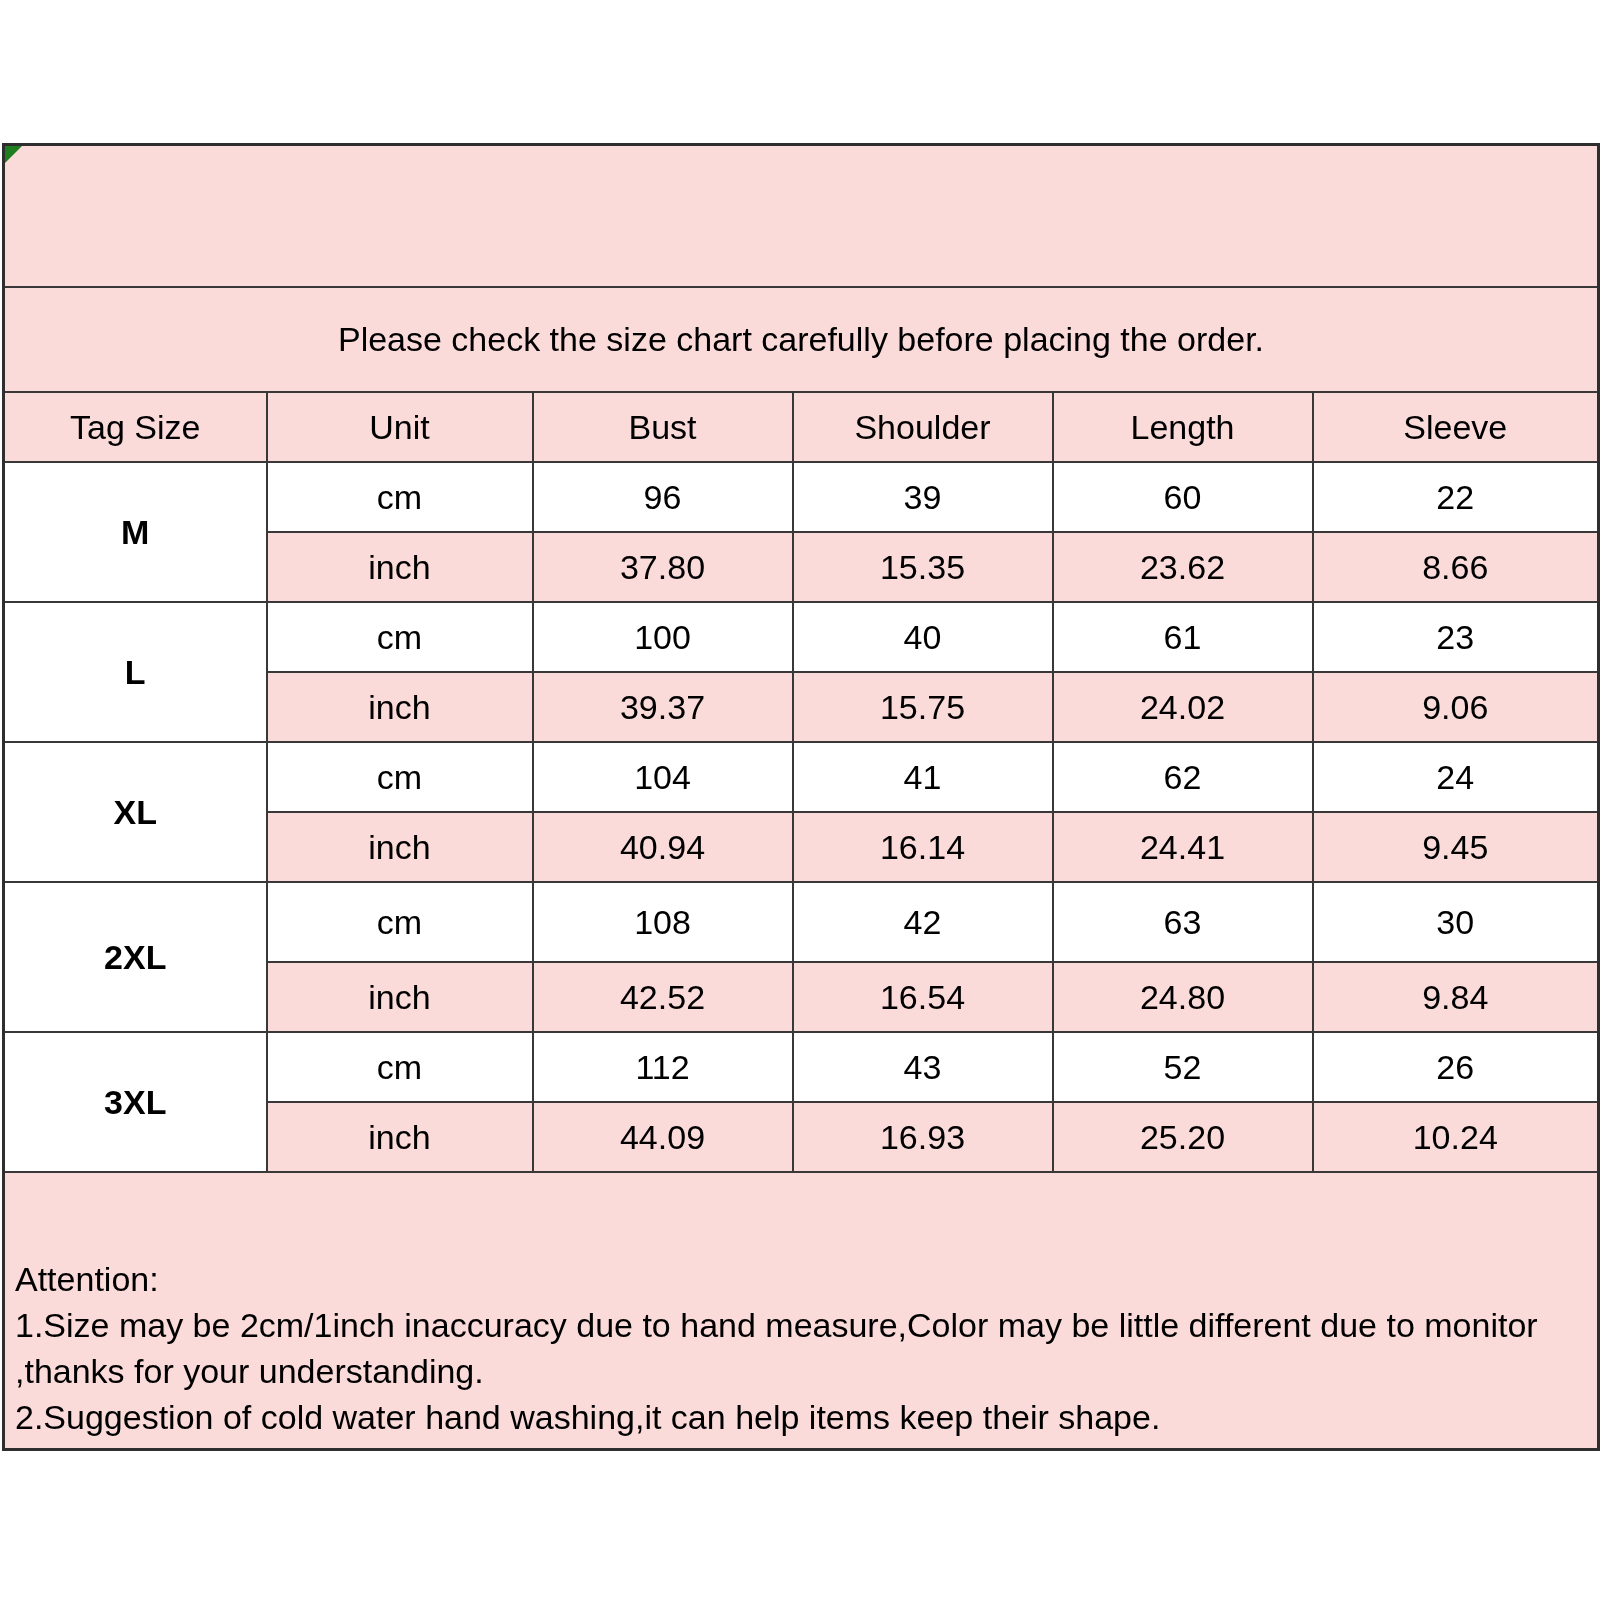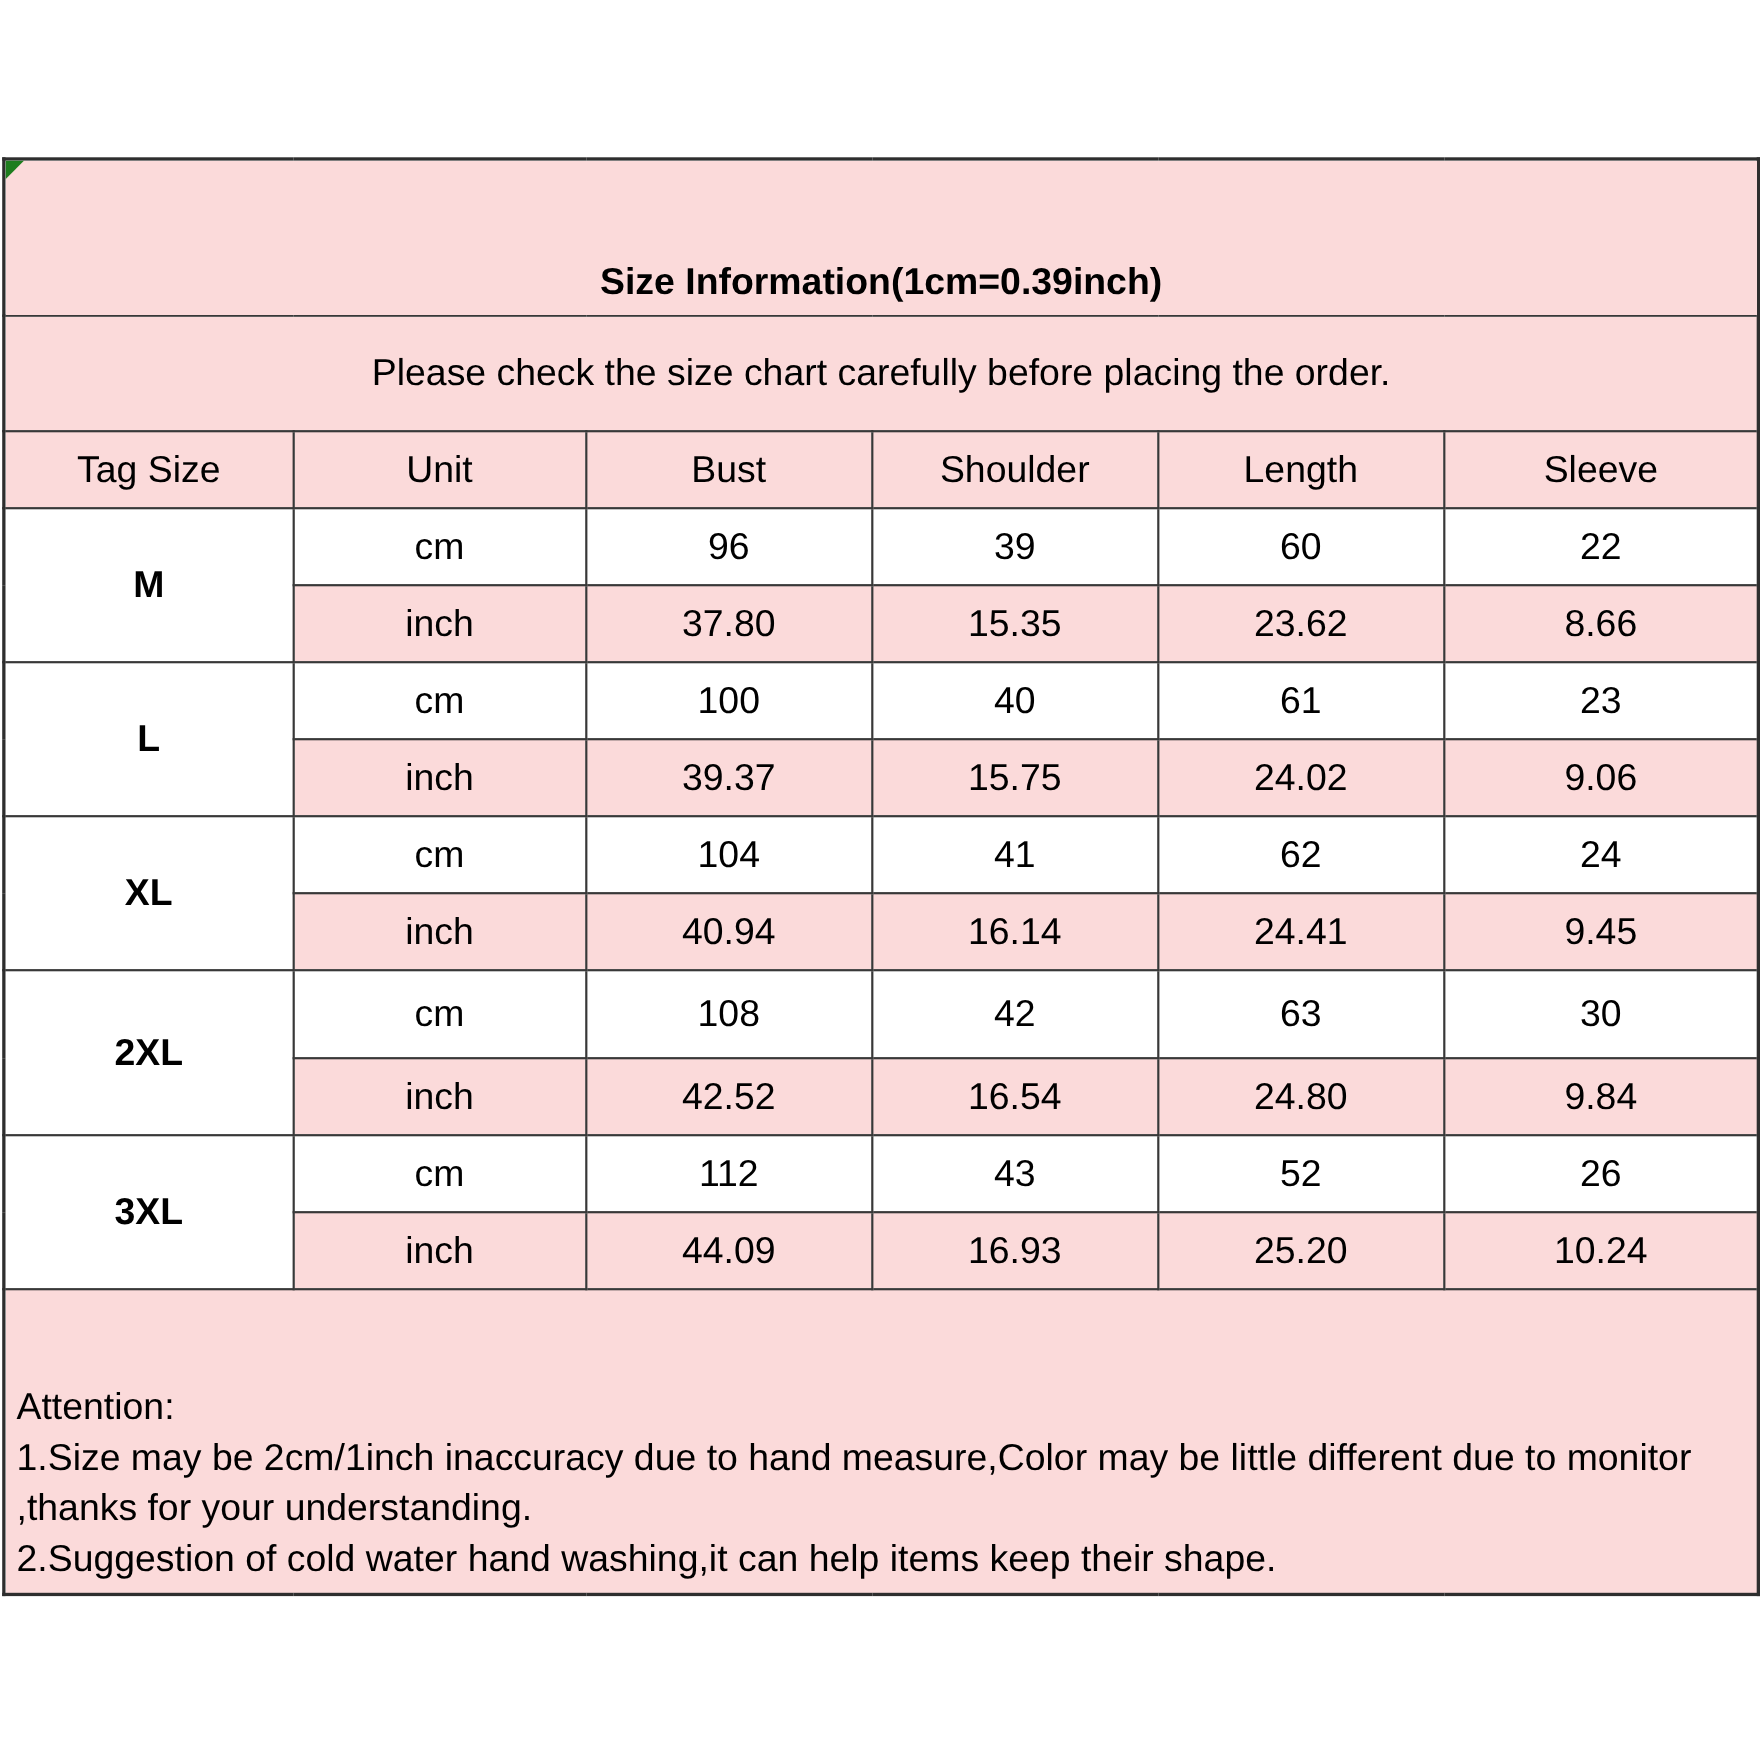--- a/index.html
+++ b/index.html
@@ -71,21 +71,20 @@
       <col style="width:260px">
       <col style="width:260px">
       <col style="width:260px">
       <col style="width:286px">
     </colgroup>
 
     <tbody>
         <tr style="height:140px">
       <td colspan="6" class="pink title-cell">
         <span class="corner-tri"></span>
-        <span>Size Information(1cm=0.39inch)</span>
       </td>
     </tr>
 
     <tr style="height:104px">
       <td colspan="6" class="pink subtitle-cell">
         <span>Please check the size chart carefully before placing the order.</span>
       </td>
     </tr>
 
     <tr style="height:69px">

